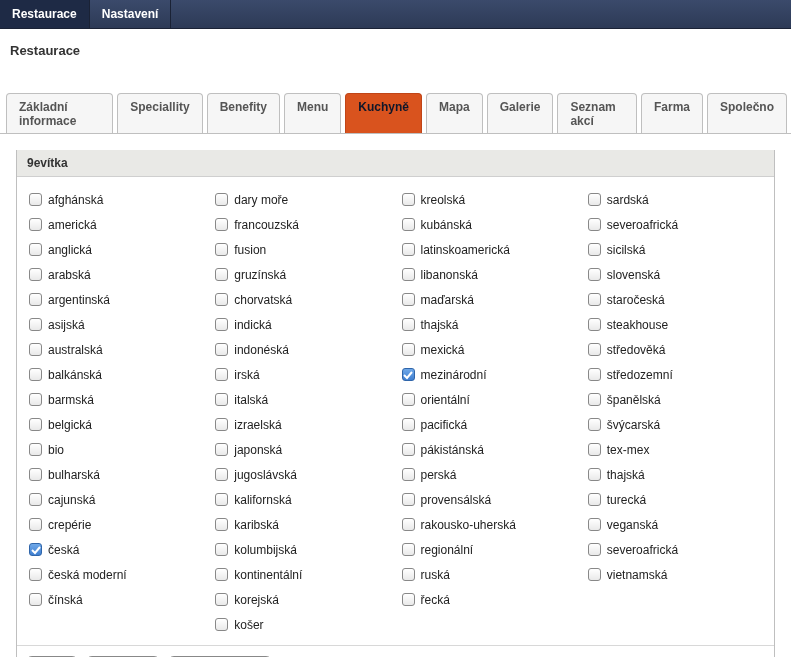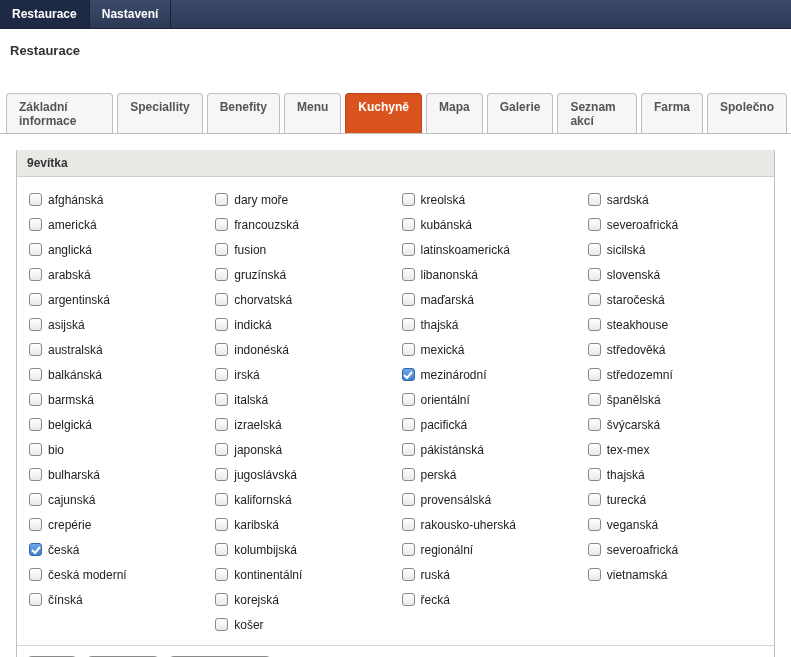--- a/index.html
+++ b/index.html
@@ -49,21 +49,21 @@
     font-weight: bold;
     color: #555;
     font-size: 12px;
     cursor: pointer;
     position: relative;
     top: 1px;
     margin-top: 20px;
   }
   .tab.active {
     background: #d9531e;
-    color: #ffffff;
+    color: #0f172a;
     border-color: #c04518;
   }
   .section-header {
     background: #e9e9e6;
     border-bottom: 1px solid #cfcfcf;
     padding: 6px 10px;
     font-weight: bold;
     font-size: 12px;
     color: #333;
   }

